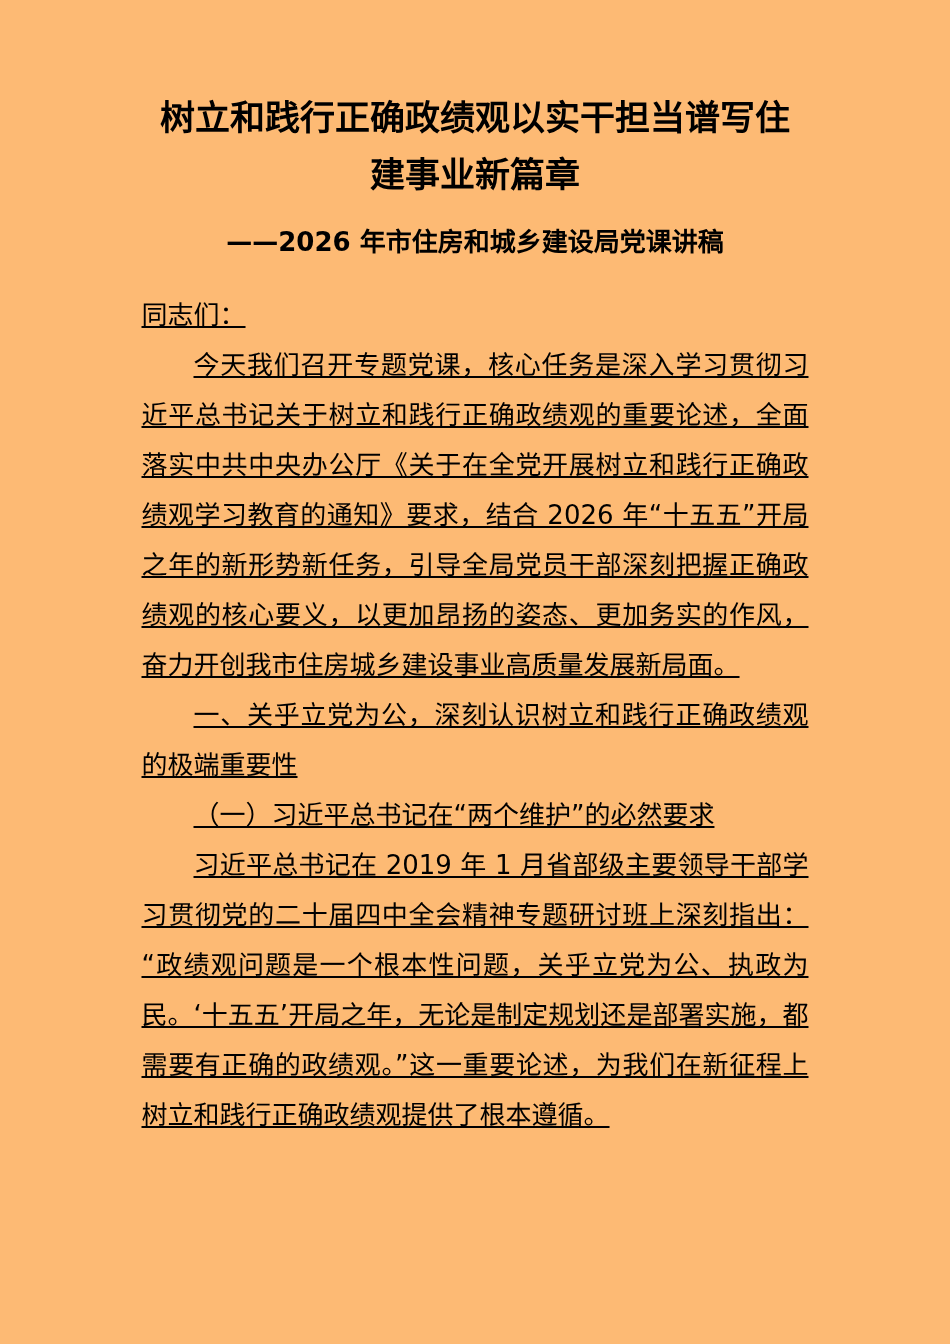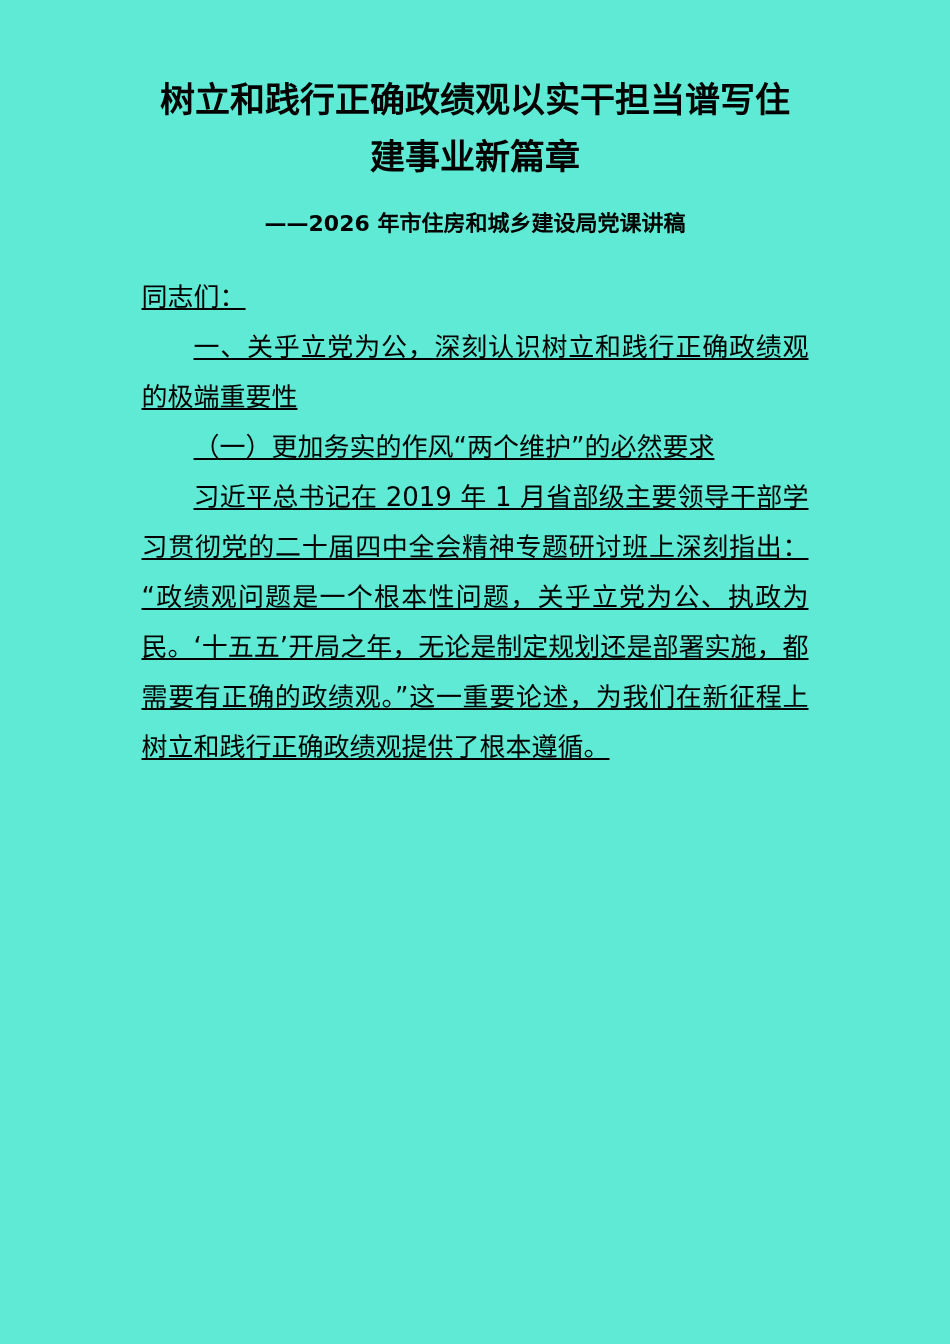--- a/index.html
+++ b/index.html
@@ -5,40 +5,40 @@
   html, body {
     margin: 0;
     padding: 0;
     background: #ffffff;
   }
   .page {
     position: relative;
     width: 950px;
     height: 1344px;
     margin: 0 auto;
-    background: #5eead4;
+    background: #fdba74;
     color: #000000;
     font-family: "DejaVu Sans", "Liberation Sans", sans-serif;
     overflow: hidden;
     box-sizing: border-box;
-    padding-top: 72px;
+    padding-top: 90px;
   }
   .doc-title {
     max-width: 650px;
     margin: 0 auto;
     font-size: 35px;
     font-weight: 700;
     line-height: 57px;
     text-align: center;
     letter-spacing: 0;
   }
   .doc-subtitle {
     max-width: 667px;
     margin: 13px auto 0 auto;
-    font-size: 22px;
+    font-size: 26px;
     font-weight: 700;
     line-height: 50px;
     text-align: center;
   }
   .doc-body {
     width: 667px;
     margin: 23px auto 0 auto;
     font-size: 26px;
     font-weight: 400;
     line-height: 50px;
@@ -61,22 +61,23 @@
 <div class="page">
 
   <h1 class="doc-title">树立和践行正确政绩观以实干担当谱写住建事业新篇章</h1>
 
   <h2 class="doc-subtitle">——2026 年市住房和城乡建设局党课讲稿</h2>
 
   <div class="doc-body">
 
     <p class="no-indent">同志们：</p>
 
+    <p>今天我们召开专题党课，核心任务是深入学习贯彻习近平总书记关于树立和践行正确政绩观的重要论述，全面落实中共中央办公厅《关于在全党开展树立和践行正确政绩观学习教育的通知》要求，结合 2026 年“十五五”开局之年的新形势新任务，引导全局党员干部深刻把握正确政绩观的核心要义，以更加昂扬的姿态、更加务实的作风，奋力开创我市住房城乡建设事业高质量发展新局面。</p>
 
     <p>一、关乎立党为公，深刻认识树立和践行正确政绩观的极端重要性</p>
 
-    <p>（一）更加务实的作风“两个维护”的必然要求</p>
+    <p>（一）习近平总书记在“两个维护”的必然要求</p>
 
     <p>习近平总书记在 2019 年 1 月省部级主要领导干部学习贯彻党的二十届四中全会精神专题研讨班上深刻指出：“政绩观问题是一个根本性问题，关乎立党为公、执政为民。‘十五五’开局之年，无论是制定规划还是部署实施，都需要有正确的政绩观。”这一重要论述，为我们在新征程上树立和践行正确政绩观提供了根本遵循。</p>
 
   </div>
 
 </div>
 
 </body></html>

